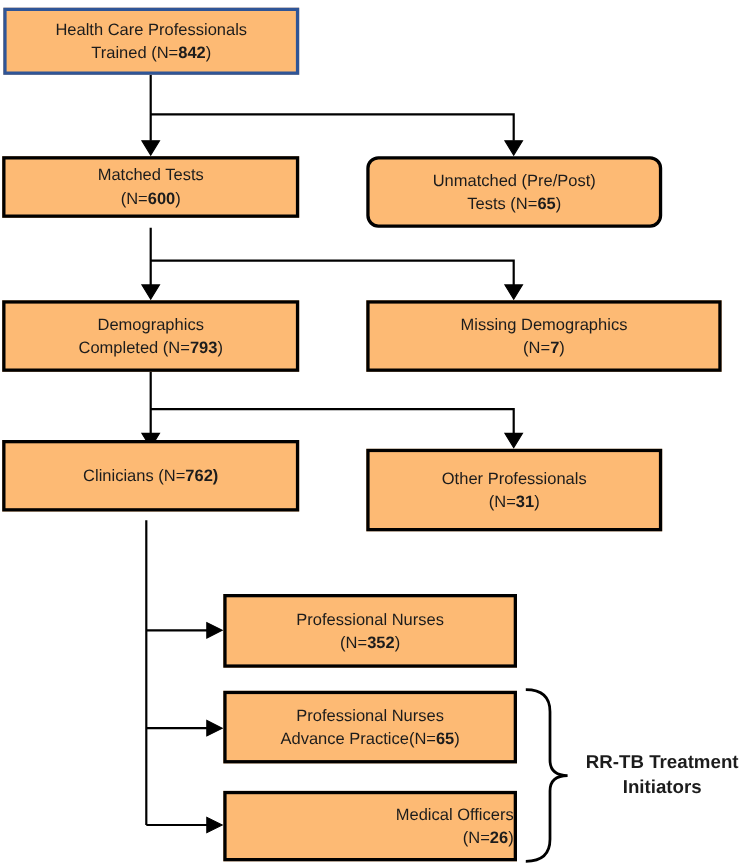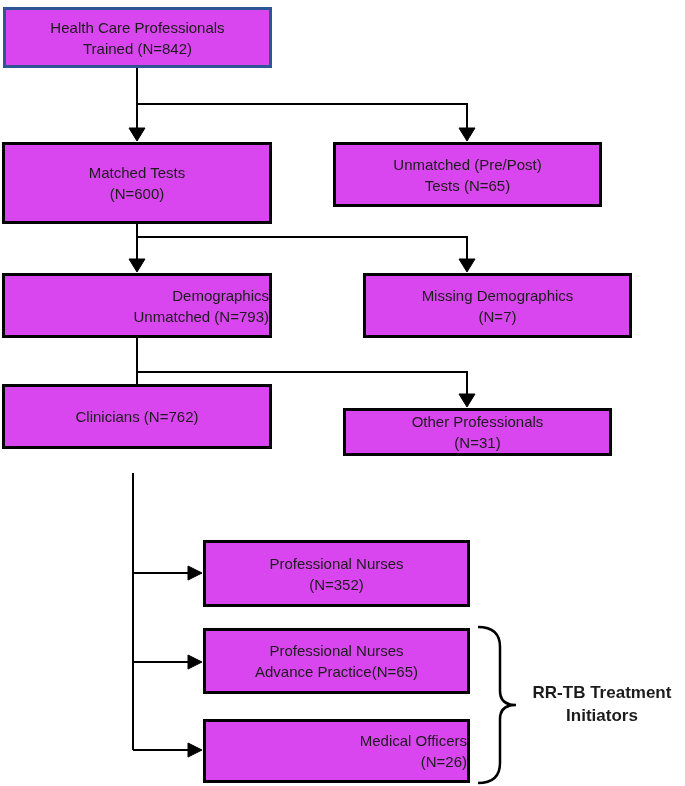--- a/index.html
+++ b/index.html
@@ -12,33 +12,33 @@
     overflow: hidden;
   }
   .connector-svg {
     position: absolute;
     left: 0; top: 0;
     width: 685px; height: 786px;
   }
   .box {
     position: absolute;
     box-sizing: border-box;
-    background: #d946ef;
+    background: #fdba74;
     border: 3px solid var(--box-border, #000000);
     display: flex;
     flex-direction: column;
     align-items: center;
     justify-content: center;
     text-align: center;
     font-size: 15px;
     line-height: 21px;
     color: #1c1c1c;
   }
   .box.highlight { border-color: var(--highlight-border, #2F5597); }
-  .box b { font-weight: normal; }
+  .box b { font-weight: bold; }
   .bracket-label {
     position: absolute;
     left: 516px; top: 681px;
     width: 172px;
     text-align: center;
     font-weight: bold;
     font-size: 17px;
     line-height: 23px;
     color: #1c1c1c;
   }
@@ -72,45 +72,45 @@
       <polygon points="188,655 188,669 202,662"></polygon>
       <polygon points="188,743 188,757 202,750"></polygon>
     </g>
   </svg>
 
   <div class="box highlight" style="left:3px; top:7px; width:269px; height:61px;">
     <div><span>Health Care Professionals</span></div>
     <div><span>Trained (N=</span><b>842</b><span>)</span></div>
   </div>
 
-  <div class="box" style="left:2px; top:142px; width:270px; height:82px;">
+  <div class="box" style="left:2px; top:142px; width:270px; height:56px;">
     <div><span>Matched Tests</span></div>
     <div><span>(N=</span><b>600</b><span>)</span></div>
   </div>
 
-  <div class="box" style="left:333px; top:142px; width:269px; height:65px;">
+  <div class="box" style="left:333px; top:142px; width:269px; height:65px;border-radius:11px;">
     <div><span>Unmatched (Pre/Post)</span></div>
     <div><span>Tests (N=</span><b>65</b><span>)</span></div>
   </div>
 
-  <div class="box" style="left:2px; top:273px; width:270px; height:65px;align-items:flex-end;">
+  <div class="box" style="left:2px; top:273px; width:270px; height:65px;">
     <div><span>Demographics</span></div>
-    <div><span>Unmatched (N=</span><b>793</b><span>)</span></div>
+    <div><span>Completed (N=</span><b>793</b><span>)</span></div>
   </div>
 
-  <div class="box" style="left:333px; top:273px; width:269px; height:65px;margin-left:30px;">
+  <div class="box" style="left:333px; top:273px; width:323px; height:65px;">
     <div><span>Missing Demographics</span></div>
     <div><span>(N=</span><b>7</b><span>)</span></div>
   </div>
 
-  <div class="box" style="left:2px; top:384px; width:270px; height:65px;">
+  <div class="box" style="left:2px; top:400px; width:270px; height:65px;">
     <div><span>Clinicians (N=</span><b>762)</b><span></span></div>
   </div>
 
-  <div class="box" style="left:343px; top:408px; width:269px; height:48px;">
+  <div class="box" style="left:333px; top:408px; width:269px; height:75px;">
     <div><span>Other Professionals</span></div>
     <div><span>(N=</span><b>31</b><span>)</span></div>
   </div>
 
   <div class="box" style="left:203px; top:540px; width:267px; height:67px;">
     <div><span>Professional Nurses</span></div>
     <div><span>(N=</span><b>352</b><span>)</span></div>
   </div>
 
   <div class="box" style="left:203px; top:628px; width:267px; height:66px;">

